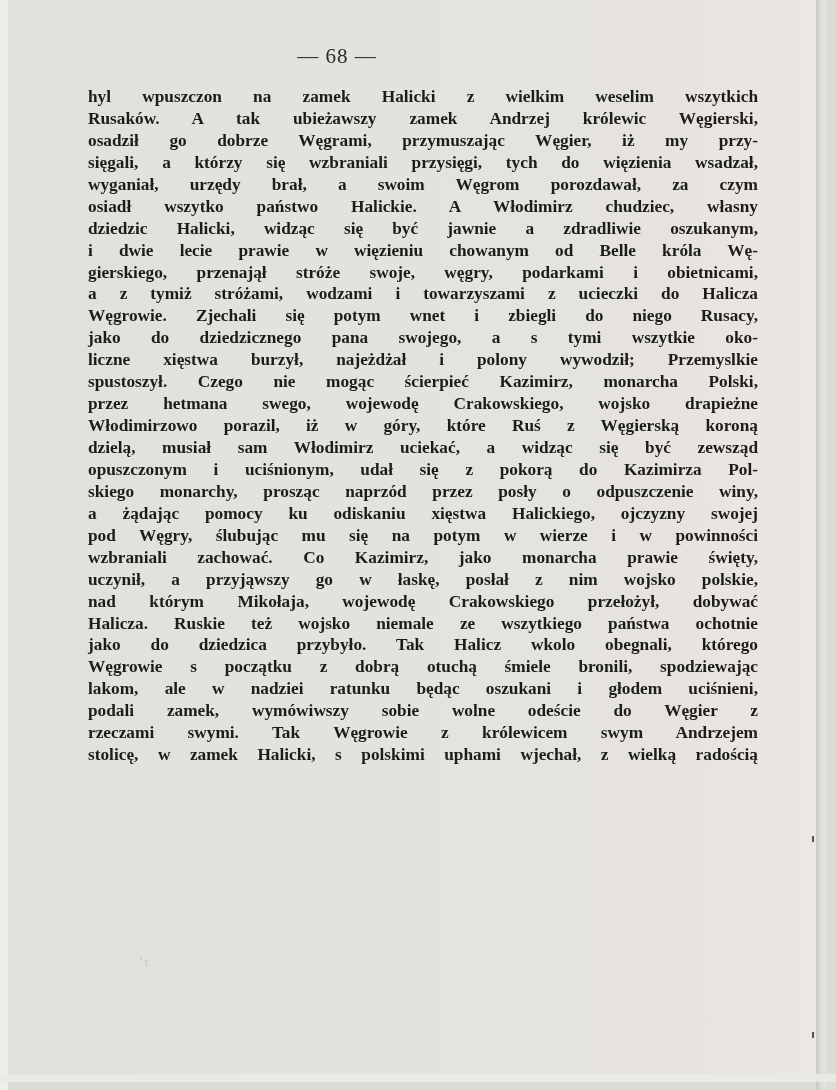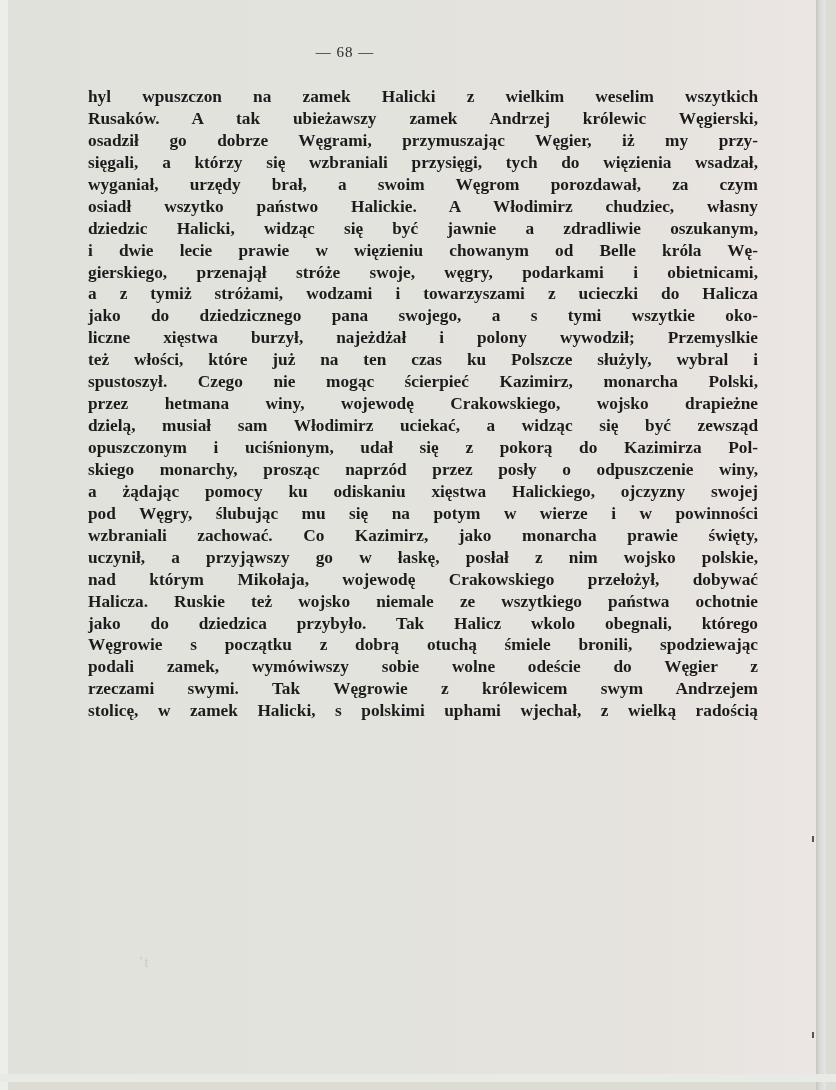--- a/index.html
+++ b/index.html
@@ -37,25 +37,25 @@
       background: #e8eae6;
     }
     .mark {
       position: absolute;
       width: 2px; height: 6px;
       background: #555;
     }
     .page-number {
       position: absolute;
       top: 44px;
-      left: 12px;
+      left: 4px;
       width: 666px;
       text-align: center;
       font-family: "Liberation Serif", serif;
-      font-size: 15px;
+      font-size: 21px;
       color: #2a2a2a;
       letter-spacing: 1px;
     }
     .body-text {
       position: absolute;
       left: 88px;
       top: 86px;
       width: 670px;
       font-family: "Liberation Serif", serif;
       font-size: 17.3px;
@@ -97,35 +97,37 @@
     <span class="line">hyl wpuszczon na zamek Halicki z wielkim weselim wszytkich</span>
     <span class="line">Rusaków. A tak ubieżawszy zamek Andrzej królewic Węgierski,</span>
     <span class="line">osadził go dobrze Węgrami, przymuszając Węgier, iż my przy-</span>
     <span class="line">sięgali, a którzy się wzbraniali przysięgi, tych do więzienia wsadzał,</span>
     <span class="line">wyganiał, urzędy brał, a swoim Węgrom porozdawał, za czym</span>
     <span class="line">osiadł wszytko państwo Halickie. A Włodimirz chudziec, własny</span>
     <span class="line">dziedzic Halicki, widząc się być jawnie a zdradliwie oszukanym,</span>
     <span class="line">i dwie lecie prawie w więzieniu chowanym od Belle króla Wę-</span>
     <span class="line">gierskiego, przenajął stróże swoje, węgry, podarkami i obietnicami,</span>
     <span class="line">a z tymiż stróżami, wodzami i towarzyszami z ucieczki do Halicza</span>
+    <span class="line">Węgrowie. Zjechali się potym wnet i zbiegli do niego Rusacy,</span>
     <span class="line">jako do dziedzicznego pana swojego, a s tymi wszytkie oko-</span>
     <span class="line">liczne xięstwa burzył, najeżdżał i polony wywodził; Przemyslkie</span>
-    <span class="line">też włości, które już na ten czas ku Polszcze służyly, wybral i</span>
     <span class="line">spustoszył. Czego nie mogąc ścierpieć Kazimirz, monarcha Polski,</span>
-    <span class="line">przez hetmana winy, wojewodę Crakowskiego, wojsko drapieżne</span>
+    <span class="line">przez hetmana swego, wojewodę Crakowskiego, wojsko drapieżne</span>
+    <span class="line">Włodimirzowo porazil, iż w góry, które Ruś z Węgierską koroną</span>
     <span class="line">dzielą, musiał sam Włodimirz uciekać, a widząc się być zewsząd</span>
     <span class="line">opuszczonym i uciśnionym, udał się z pokorą do Kazimirza Pol-</span>
     <span class="line">skiego monarchy, prosząc naprzód przez posły o odpuszczenie winy,</span>
     <span class="line">a żądając pomocy ku odiskaniu xięstwa Halickiego, ojczyzny swojej</span>
     <span class="line">pod Węgry, ślubując mu się na potym w wierze i w powinności</span>
     <span class="line">wzbraniali zachować. Co Kazimirz, jako monarcha prawie święty,</span>
     <span class="line">uczynił, a przyjąwszy go w łaskę, posłał z nim wojsko polskie,</span>
     <span class="line">nad którym Mikołaja, wojewodę Crakowskiego przełożył, dobywać</span>
     <span class="line">Halicza. Ruskie też wojsko niemale ze wszytkiego państwa ochotnie</span>
     <span class="line">jako do dziedzica przybyło. Tak Halicz wkolo obegnali, którego</span>
     <span class="line">Węgrowie s początku z dobrą otuchą śmiele bronili, spodziewając</span>
+    <span class="line">lakom, ale w nadziei ratunku będąc oszukani i głodem uciśnieni,</span>
     <span class="line">podali zamek, wymówiwszy sobie wolne odeście do Węgier z</span>
     <span class="line">rzeczami swymi. Tak Węgrowie z królewicem swym Andrzejem</span>
     <span class="line">stolicę, w zamek Halicki, s polskimi uphami wjechał, z wielką radością</span>
   </div>
 
   <div class="bleed">'t</div>
 </div>
 
 </body></html>

